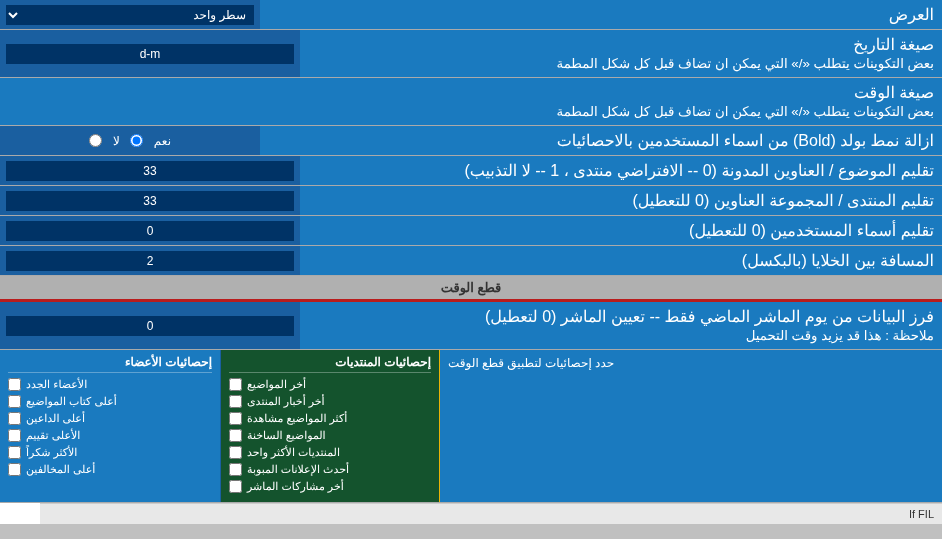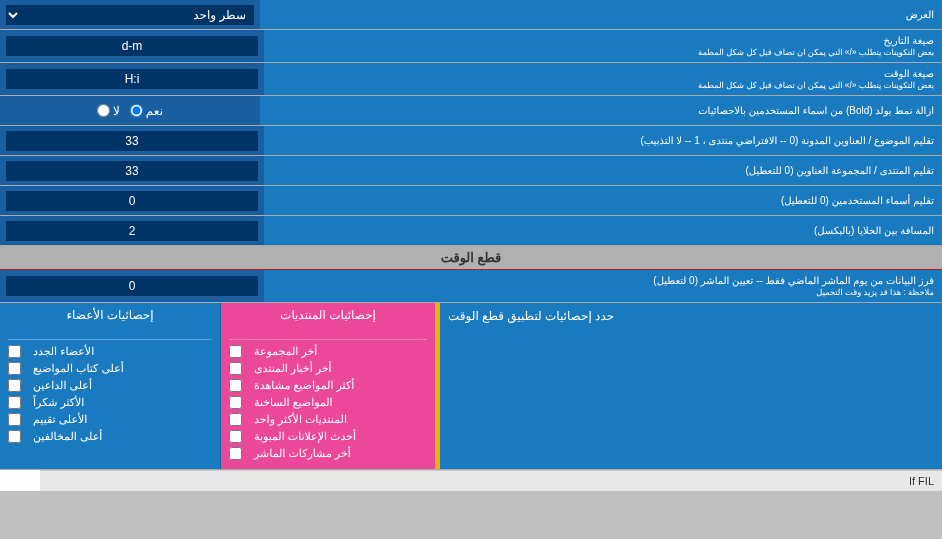--- a/index.html
+++ b/index.html
@@ -19,25 +19,25 @@
       min-height: 30px;
     }
     .row-label {
       background: #1a7abf;
       color: #fff;
       flex: 1;
       padding: 5px 8px;
       display: flex;
       align-items: center;
       justify-content: flex-start;
-      font-size: 10px;
+      font-size: 16px;
       text-align: right;
     }
     .row-input {
-      width: 264px;
+      width: 300px;
       background: #1a5fa0;
       display: flex;
       align-items: center;
       justify-content: center;
       padding: 3px 6px;
     }
     .row-input input[type="text"] {
       width: 100%;
       background: #003366;
       color: #fff;
@@ -46,21 +46,21 @@
       font-size: 12px;
       text-align: center;
       direction: ltr;
     }
     .section-header {
       background: #b0b0b0;
       color: #333;
       text-align: center;
       font-weight: bold;
       padding: 4px 8px;
-      border-bottom: 1px solid #b91c1c;
+      border-bottom: 3px solid #b91c1c;
       font-size: 13px;
     }
     .row-select {
       width: 260px;
       background: #1a5fa0;
       display: flex;
       align-items: center;
       justify-content: center;
       padding: 3px 6px;
     }
@@ -78,37 +78,37 @@
       background: #1a5fa0;
       display: flex;
       align-items: center;
       justify-content: center;
       gap: 10px;
       padding: 3px 6px;
     }
     .radio-item {
       display: flex;
       align-items: center;
-      gap: 3px;
+      gap: 11px;
       color: #fff;
       font-size: 12px;
     }
     .bc-col-title {
       color: #fff;
-      font-weight: normal;
-      font-size: 12px;
-      text-align: center;
+      font-weight: bold;
+      font-size: 12px;
+      text-align: right;
       margin-bottom: 5px;
-      padding-bottom: 17px;
+      padding-bottom: 3px;
       border-bottom: 1px solid rgba(255,255,255,0.3);
     }
     .bc-item {
       display: flex;
       align-items: center;
-      gap: 12px;
+      gap: 5px;
       color: #fff;
       font-size: 11px;
       margin-bottom: 4px;
       justify-content: flex-end;
     }
   </style>
 </head>
 <body>
 
 <div class="container">
@@ -132,23 +132,20 @@
     </div>
     <div class="row-input">
       <input type="text" value="d-m" style="">
     </div>
   </div>
 
   <div class="row">
     <div class="row-label">
       <span>صيغة الوقت<br><small>بعض التكوينات يتطلب «/» التي يمكن ان تضاف قبل كل شكل المطمة</small></span>
     </div>
-    <div class="row-input">
-      <input type="text" value="H:i" style="">
-    </div>
   </div>
 
   <div class="row">
     <div class="row-label">
       <span>ازالة نمط بولد (Bold) من اسماء المستخدمين بالاحصائيات</span>
     </div>
     <div class="row-radio">
       <div class="radio-item">
         <span>نعم</span>
         <input type="radio" name="remove_bold" checked="" style="">
@@ -208,26 +205,26 @@
       <input type="text" value="0" style="">
     </div>
   </div>
 
   <div style="display:flex; border-bottom:1px solid #aaa;">
 
     <div style="flex:1; background:#1a7abf; color:#fff; padding:6px 8px; font-size:12px; text-align:left; display:flex; align-items:flex-start; justify-content:flex-end;">
       <span>حدد إحصائيات لتطبيق قطع الوقت</span>
     </div>
 
-    <div style="width:220px; background:#ec4899; padding:5px 8px; border-right:5px solid #eab308; border-left:1px solid #1a5fa0;">
+    <div style="width:220px; background:#14532d; padding:5px 8px; border-right:1px solid #eab308; border-left:1px solid #1a5fa0;">
       <div class="bc-col-title">
         <span>إحصائيات المنتديات</span>
       </div>
       <div class="bc-item">
-        <span>أخر المجموعة</span>
+        <span>أخر المواضيع</span>
         <input type="checkbox" style="">
       </div>
       <div class="bc-item">
         <span>أخر أخبار المنتدى</span>
         <input type="checkbox" style="">
       </div>
       <div class="bc-item">
         <span>أكثر المواضيع مشاهدة</span>
         <input type="checkbox" style="">
       </div>
@@ -259,25 +256,25 @@
       </div>
       <div class="bc-item">
         <span>أعلى كتاب المواضيع</span>
         <input type="checkbox" style="">
       </div>
       <div class="bc-item">
         <span>أعلى الداعين</span>
         <input type="checkbox" style="">
       </div>
       <div class="bc-item">
+        <span>الأعلى تقييم</span>
+        <input type="checkbox" style="">
+      </div>
+      <div class="bc-item">
         <span>الأكثر شكراً</span>
-        <input type="checkbox" style="">
-      </div>
-      <div class="bc-item">
-        <span>الأعلى تقييم</span>
         <input type="checkbox" style="">
       </div>
       <div class="bc-item">
         <span>أعلى المخالفين</span>
         <input type="checkbox" style="">
       </div>
     </div>
   </div>
 
   <div style="background:#e8e8e8; padding:4px 8px; font-size:11px; color:#333; border-top:1px solid #ccc;margin-left:40px;">

